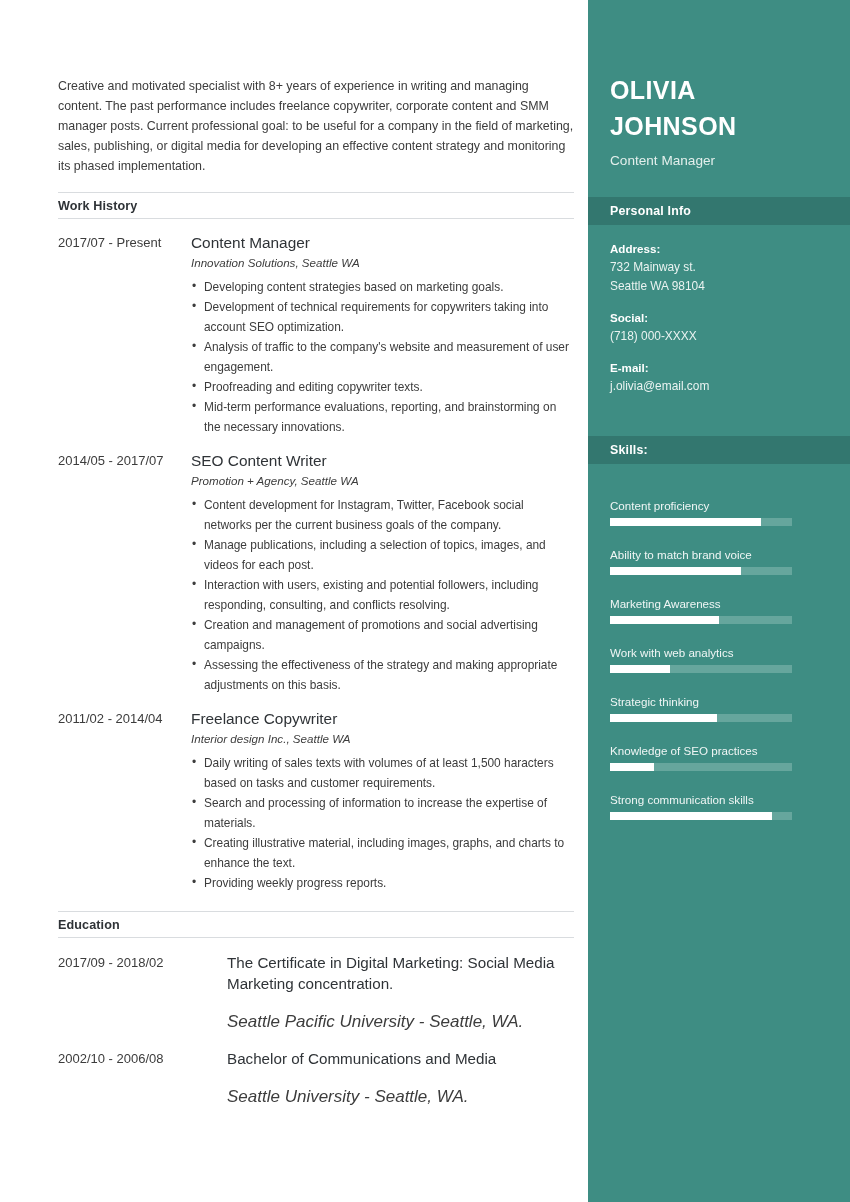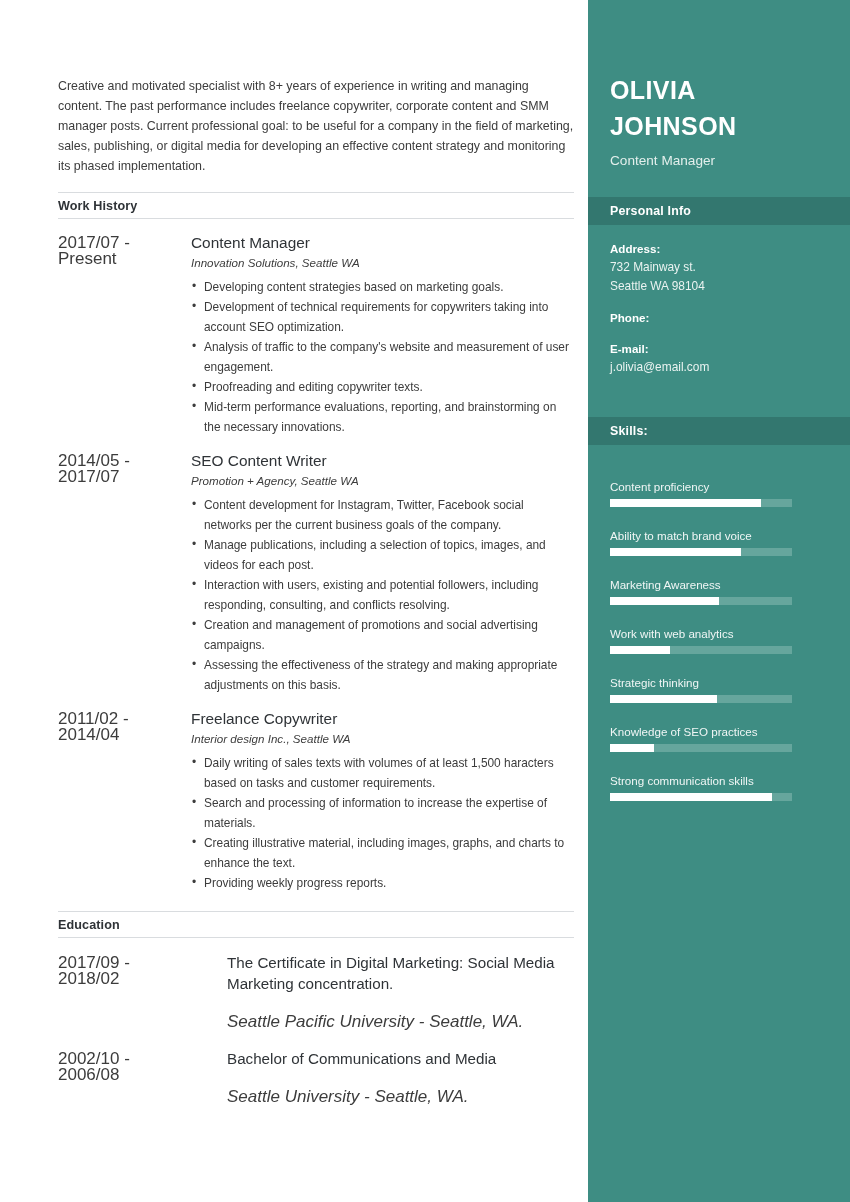--- a/index.html
+++ b/index.html
@@ -26,21 +26,21 @@
     border-bottom: 1px solid #d9dcdf;
     padding: 6px 0 5px 0;
     width: 516px;
   }
   .section-head-title {
     font-size: 12.6px; font-weight: bold; color: #2f3337; letter-spacing: .1px;
   }
   .entry { display: flex; width: 516px; margin-top: 13px; }
   .entry-date {
     width: 133px; flex: 0 0 133px;
-    font-size: 17px; color: #3c3c3c; padding-top: 3px; line-height: 16px;
+    font-size: 13px; color: #3c3c3c; padding-top: 3px; line-height: 16px;
   }
   .entry-body { flex: 1; }
   .entry-title {
     font-size: 15.4px; color: #2f3337; line-height: 21px; font-weight: normal;
   }
   .entry-org {
     font-size: 11.6px; font-style: italic; color: #3c3c3c;
     margin-top: 2px; line-height: 16px;
   }
   .bullets { list-style: none; margin-top: 6px; }
@@ -181,21 +181,22 @@
 
     <div class="bar-head" id="personal-head">Personal Info</div>
 
     <div class="info-block">
       <div class="info-group">
         <div class="info-label">Address:</div>
         <div class="info-value">732 Mainway st.</div>
         <div class="info-value">Seattle WA 98104</div>
       </div>
       <div class="info-group">
-        <div class="info-label">Phone:</div>
+        <div class="info-label">Social:</div>
+        <div class="info-value">(718) 000-XXXX</div>
       </div>
       <div class="info-group">
         <div class="info-label">E-mail:</div>
         <div class="info-value">j.olivia@email.com</div>
       </div>
     </div>
 
     <div class="bar-head" id="skills-head">Skills:</div>
 
     <div class="skills-block">

